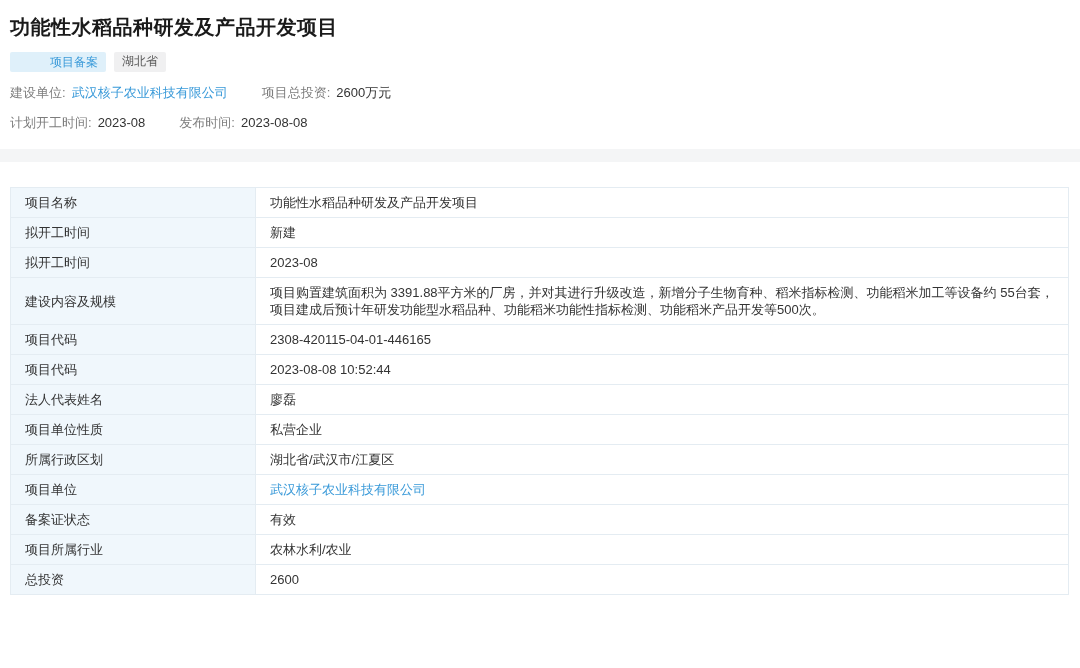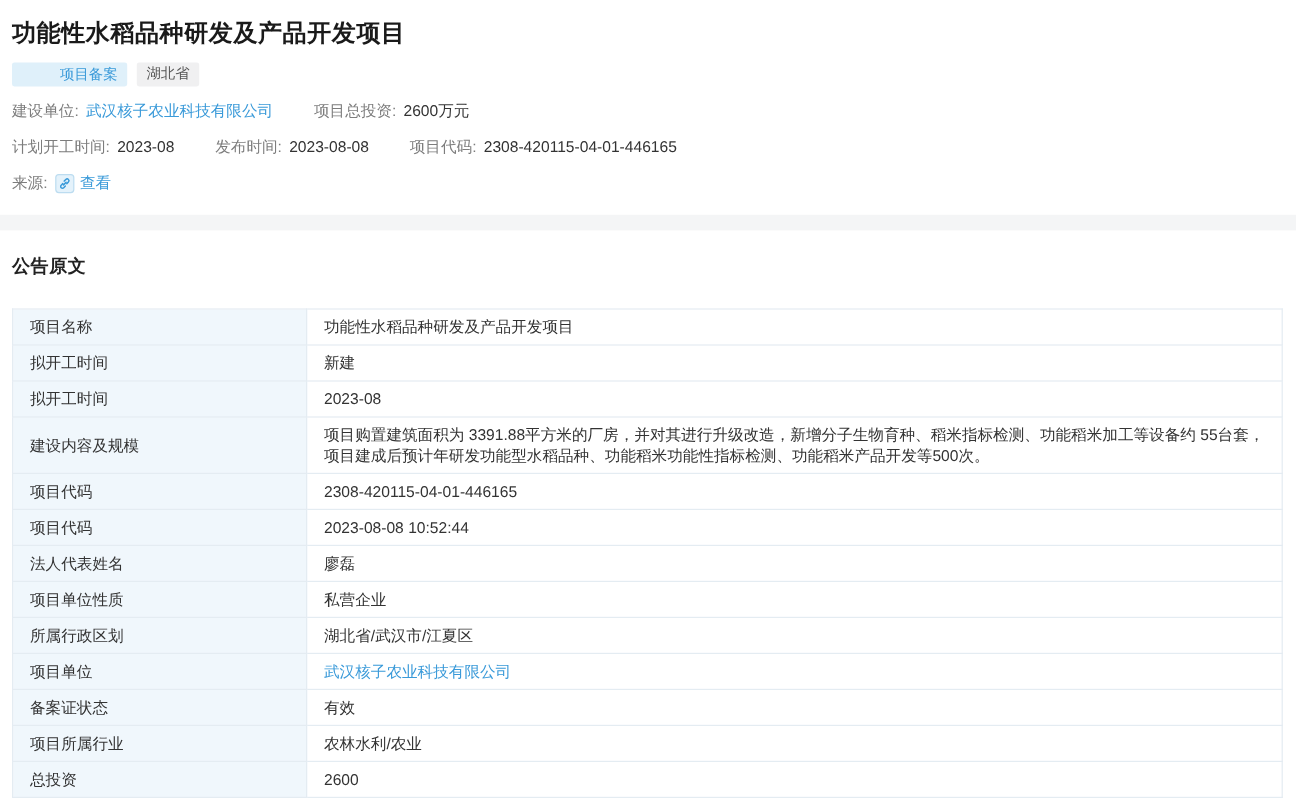--- a/index.html
+++ b/index.html
@@ -62,47 +62,27 @@
 
     <div class="meta-line">
       <span class="meta-group">
         <span class="meta-label">计划开工时间:</span>
         <span class="meta-value">2023-08</span>
       </span>
       <span class="meta-group">
         <span class="meta-label">发布时间:</span>
         <span class="meta-value">2023-08-08</span>
       </span>
-      <span class="meta-group">
-        <span class="meta-label">项目代码:</span>
-        <span class="meta-value">2308-420115-04-01-446165</span>
-      </span>
     </div>
 
-    <div class="meta-line">
-      <span class="meta-group">
-        <span class="meta-label">来源:</span>
-        <a class="link" href="#" style="display:inline-flex;align-items:center;">
-          <span class="link-icon">
-            <svg width="10" height="10" viewBox="0 0 24 24" fill="none" stroke="#3a9ad9" stroke-width="3" stroke-linecap="round">
-              <path d="M9.5 14.5 L14.5 9.5"></path>
-              <path d="M8 12 l-3.2 3.2 a3.6 3.6 0 0 0 5.1 5.1 L13.1 17"></path>
-              <path d="M16 12 l3.2 -3.2 a3.6 3.6 0 0 0 -5.1 -5.1 L10.9 7"></path>
-            </svg>
-          </span>
-          <span>查看</span>
-        </a>
-      </span>
-    </div>
   </div>
 
   <div class="divider-band"></div>
 
   <div class="pad">
-    <div class="section-title">公告原文</div>
 
     <table class="info-table">
       <tbody>
           <tr>
             <td class="cell-label">项目名称</td>
             <td class="cell-value">功能性水稻品种研发及产品开发项目</td>
           </tr>
           <tr>
             <td class="cell-label">拟开工时间</td>
             <td class="cell-value">新建</td>

